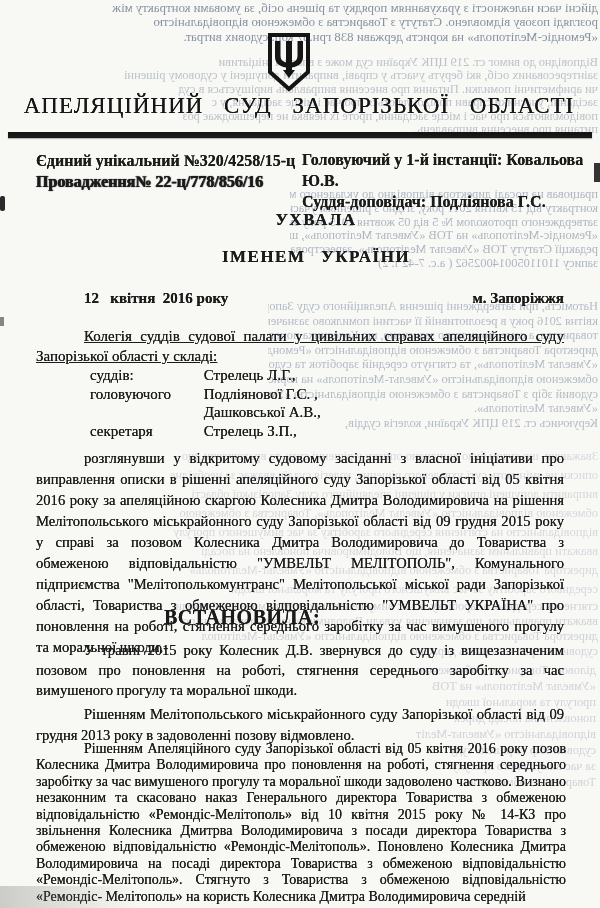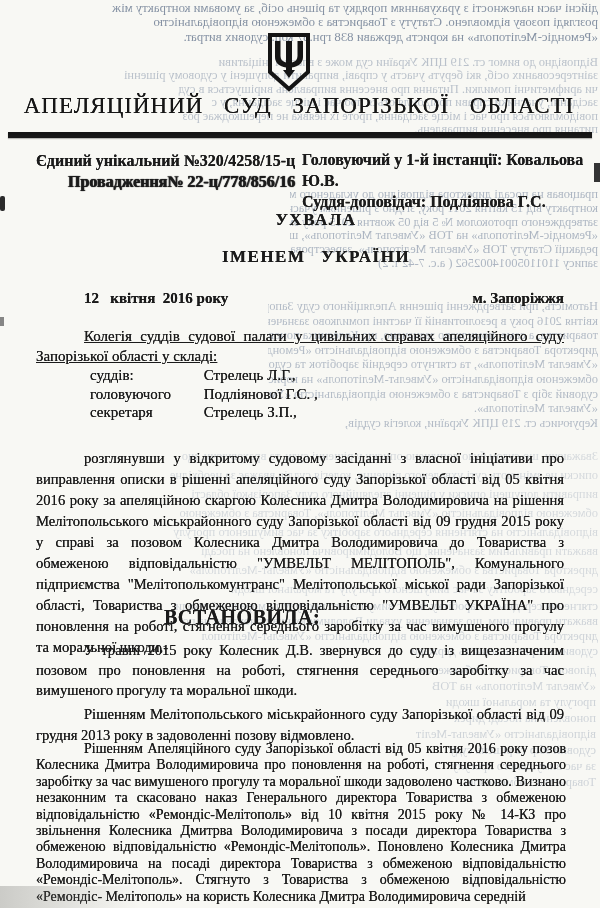--- a/index.html
+++ b/index.html
@@ -39,21 +39,21 @@
   }
   #header-rule {
     left:8px; top:132px; width:584px; height:6px;
     background:linear-gradient(#151515 0 42%, #4a4a4a 42% 55%, #181818 55% 100%);
     box-shadow:0 1px 1px rgba(0,0,0,.25);
   }
 
   .case-col { font-size:16px; font-weight:bold; line-height:21px; }
   #case-left  { left:36px;  top:150px; }
   #case-right { left:302px; top:149px; }
-  .smudge { text-shadow:.6px 0 .8px #2a2a2a, -.4px 0 .7px #333; filter:blur(.2px);text-align:right; }
+  .smudge { text-shadow:.6px 0 .8px #2a2a2a, -.4px 0 .7px #333; filter:blur(.2px); }
 
   #ruling-title { left:16px; top:210px; width:600px; text-align:center; font-weight:bold; font-size:17px; }
   #ruling-title .t1 { letter-spacing:1.5px; }
   #ruling-title .t2 { letter-spacing:1.5px; word-spacing:10px; margin-top:17px; }
 
   #dateline { left:36px; top:290px; width:528px; font-size:15px; font-weight:bold; }
   #ruling-date { margin-left:48px; white-space:pre;margin-top:22px; }
   #ruling-city { float:right; }
 
   #panel-intro {
@@ -175,20 +175,24 @@
   <div id="panel-members" class="abs main txt">
     <div>
       <span class="member-role">суддів:</span>
       <span>Стрелець Л.Г.,</span>
     </div>
     <div>
       <span class="member-role">головуючого</span>
       <span>Подліянової Г.С. ,</span>
     </div>
     <div>
+      <span class="member-role"></span>
+      <span>Дашковської А.В.,</span>
+    </div>
+    <div>
       <span class="member-role">секретаря</span>
       <span>Стрелець З.П.,</span>
     </div>
   </div>
 
   <div id="preamble" class="abs main para txt">розглянувши у відкритому судовому засіданні з власної ініціативи про виправлення описки в рішенні апеляційного суду Запорізької області від 05 квітня 2016 року  за апеляційною  скаргою Колесника Дмитра Володимировича на рішення Мелітопольського міськрайонного суду Запорізької області від 09 грудня 2015 року у справі за позовом Колесника Дмитра Володимировича до Товариства з обмеженою відповідальністю "УМВЕЛЬТ МЕЛІТОПОЛЬ", Комунального підприємства "Мелітополькомунтранс" Мелітопольської міської ради Запорізької області, Товариства з обмеженою відповідальністю "УМВЕЛЬТ УКРАЇНА" про поновлення на роботі, стягнення середнього заробітку за час вимушеного прогулу та моральної шкоди,-</div>
   <div id="section-heading" class="abs main txt">ВСТАНОВИЛА:</div>
   <div id="para-1" class="abs main para txt">У травні 2015 року Колесник Д.В. звернувся до суду із вищезазначеним  позовом про поновлення на роботі, стягнення середнього заробітку за час вимушеного прогулу та моральної шкоди.</div>
   <div id="para-2" class="abs main para txt">Рішенням Мелітопольського міськрайонного суду Запорізької області від 09 грудня 2013 року в задоволенні позову відмовлено.</div>
   <div id="para-3" class="abs main para txt">Рішенням Апеляційного суду Запорізької області від 05 квітня  2016 року позов Колесника Дмитра Володимировича  про поновлення на роботі, стягнення середнього заробітку за час вимушеного прогулу та моральної шкоди задоволено частково. Визнано незаконним та скасовано  наказ Генерального директора Товариства з обмеженою відповідальністю «Ремондіс-Мелітополь» від 10 квітня 2015 року № 14-КЗ про звільнення Колесника Дмитрва Володимировича  з посади директора Товариства з обмеженою відповідальністю «Ремондіс-Мелітополь». Поновлено Колесника Дмитра Володимировича  на посаді директора Товариства з обмеженою відповідальністю «Ремондіс-Мелітополь». Стягнуто з  Товариства з обмеженою відповідальністю «Ремондіс- Мелітополь»  на  користь Колесника Дмитра Володимировича  середній</div>

